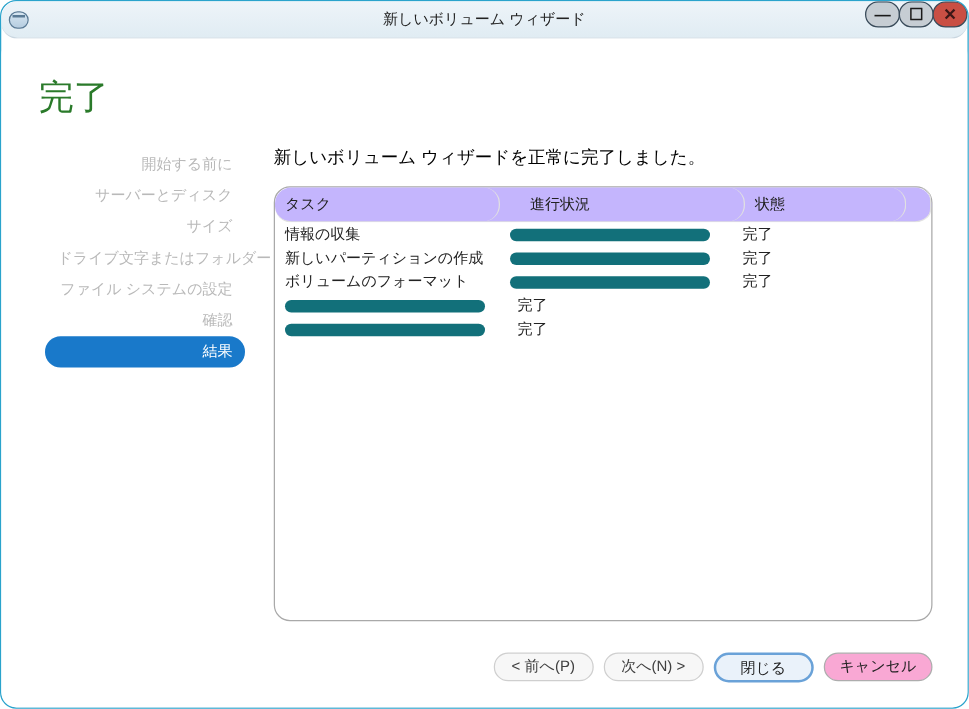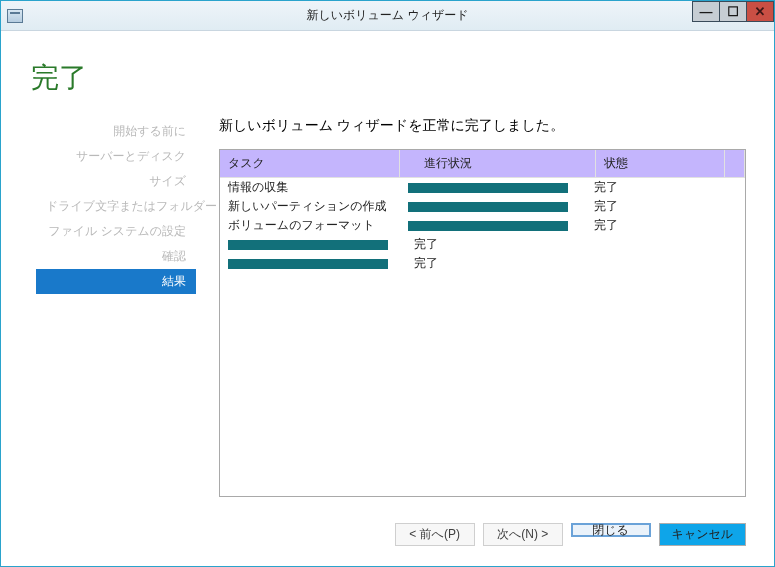--- a/index.html
+++ b/index.html
@@ -1,19 +1,20 @@
 <!DOCTYPE html>
 <html><head>
   <meta charset="utf-8">
   <style>
     * {
       margin: 0;
       padding: 0;
       box-sizing: border-box;
       font-family: "Meiryo UI", "Segoe UI", sans-serif;
+      border-radius: 13px;
     }
     body {
       width: 775px;
       height: 567px;
       background: #fff;
       border: 1px solid #2aa3cc;
       position: relative;
     }
     .titlebar {
       height: 30px;
@@ -164,38 +165,38 @@
       position: absolute;
       bottom: 20px;
       right: 28px;
       display: flex;
       gap: 8px;
     }
     .btn {
       min-width: 80px;
       height: 23px;
       padding: 0 12px;
-      background: #0ea5e9;
+      background: #f9a8d4;
       border: 1px solid #adadad;
       font-size: 12px;
       color: #222;
       display: flex;
       align-items: center;
       justify-content: center;
       white-space: nowrap;
     }
     .btn.disabled {
       color: #404040;
       border-color: #cfcfcf;
       background: #f7f7f7;
     }
     .btn.default {
       border: 2px solid #6aa2d8;
       background: #eaf2fa;
-      height: 14px;
+      height: 24px;
     }
   </style>
 </head>
 <body>
 
 <div class="titlebar">
   <div class="titlebar-icon"></div>
   <div class="titlebar-title">新しいボリューム ウィザード</div>
   <div class="win-controls">
     <div class="win-btn">—</div>

